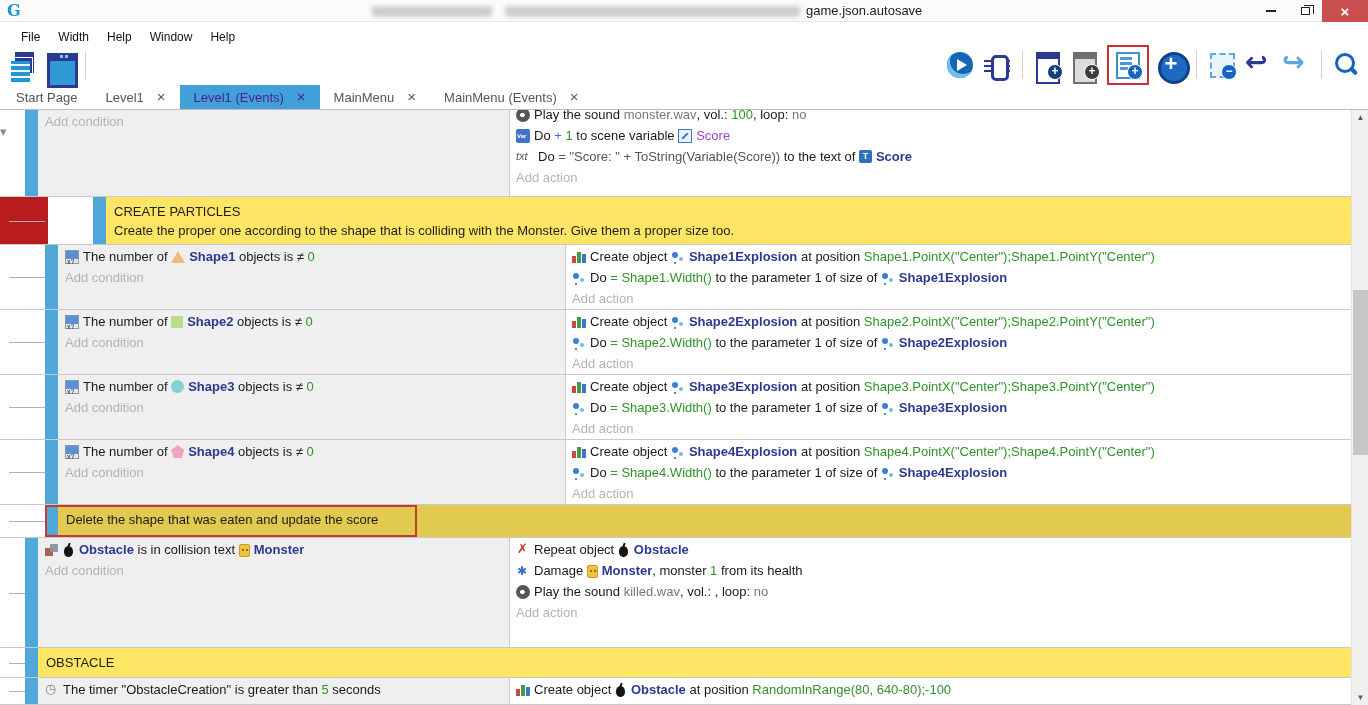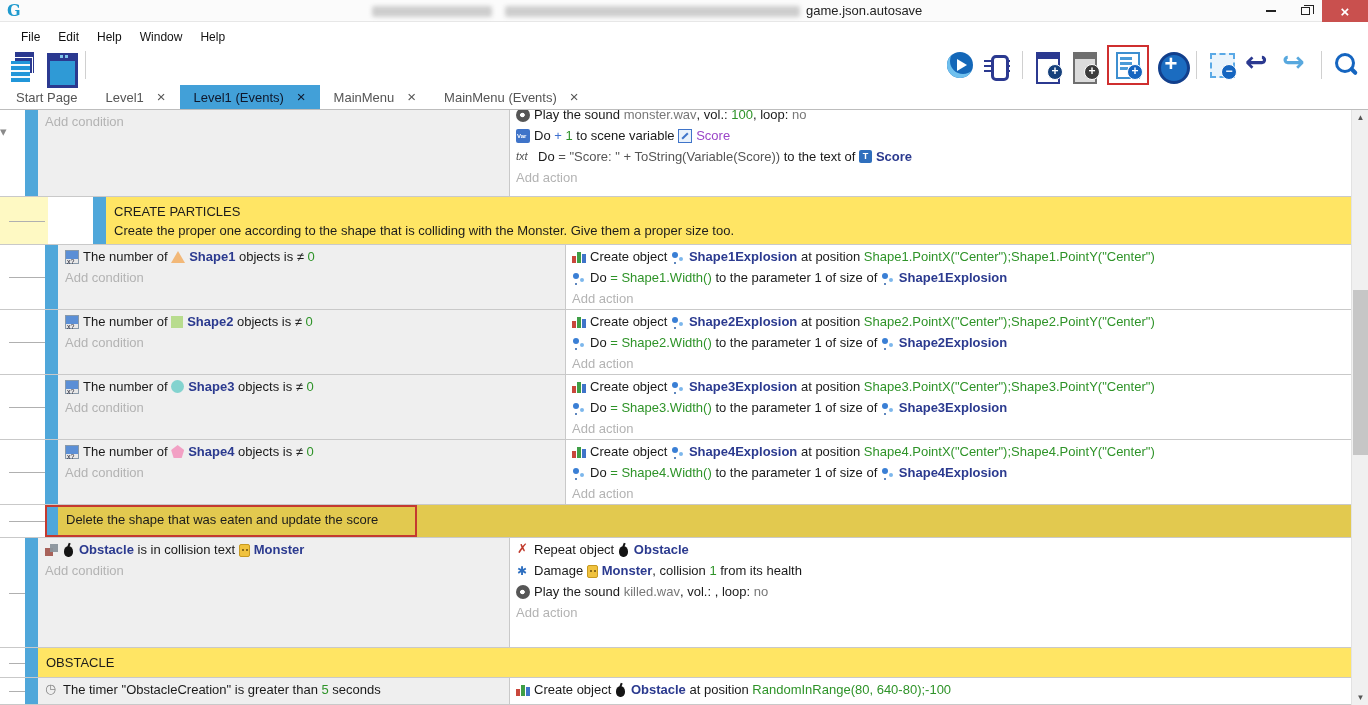--- a/index.html
+++ b/index.html
@@ -62,29 +62,29 @@
     font-size:12px;font-weight:bold;line-height:12px;text-align:center;border:1px solid #fff;}
   .tbi-undo::before{content:'↩';position:absolute;left:1px;top:-4px;font-size:27px;font-weight:bold;color:#2b3990;}
   .tbi-redo::before{content:'↪';position:absolute;left:1px;top:-4px;font-size:27px;font-weight:bold;color:#58a8de;}
   .tbi-search::before{content:'';position:absolute;left:3px;top:3px;width:14px;height:14px;border:3px solid #1565c0;border-radius:50%;}
   .tbi-search::after{content:'';position:absolute;left:17px;top:19px;width:9px;height:4px;background:#1565c0;transform:rotate(45deg);border-radius:2px;}
   .redbox{border:2px solid #cf2f2f;padding:3px 4px;display:inline-flex;}
 
   
   .tabbar{height:25px;display:flex;align-items:stretch;padding-left:2px;border-bottom:1px solid #bdbdbd;background:#fff;}
   .tab{display:flex;align-items:center;gap:13px;padding:0 14px;font-size:13px;color:#555;cursor:default;}
-  .tab.active{background:#42a0d8;color:#0f172a;}
+  .tab.active{background:#42a0d8;color:#4c1d95;}
   .tab-close::after{content:'×';font-size:15px;line-height:1;}
 
   
   .events{position:relative;height:595px;background:#fff;overflow:hidden;}
   .events::before{content:'';position:absolute;left:8px;top:14px;bottom:6px;width:1px;background:#b0b0b0;}
   .collapse{position:absolute;left:0px;top:14px;color:#8a8a8a;font-size:13px;z-index:2;}
   .rows{margin-right:17px;position:relative;}
-  .row{display:flex;position:relative;border-bottom:1px solid #c9c9c9;overflow:hidden;background:#fef9c3;}
+  .row{display:flex;position:relative;border-bottom:1px solid #c9c9c9;overflow:hidden;background:#b91c1c;}
   .row::after{content:'';position:absolute;top:50%;left:9px;height:1px;background:#b0b0b0;}
   .row.lvl1::after{width:16px;}
   .row.lvl2::after{width:36px;}
   .row.noconn::after{display:none;}
   .gutter{flex:none;background:#fff;}
   .lvl1 .gutter{width:25px;}
   .lvl2 .gutter{width:45px;}
   .bluebar{flex:none;width:13px;background:#4fa7da;position:relative;z-index:1;}
   .emain{flex:1;display:flex;flex-direction:column;min-width:0;}
   .eheader{height:22px;line-height:22px;font-size:13px;padding-left:5px;background:#fff;color:#111;}
@@ -163,21 +163,21 @@
       </div>
     <div class="wc-btn wc-restore">
         <i></i>
       </div>
     <div class="wc-btn wc-close">×</div>
   </div>
 </div>
 
 <div class="menubar" id="menubar">
     <div class="menu-item">File</div>
-    <div class="menu-item">Edit</div>
+    <div class="menu-item">Width</div>
     <div class="menu-item">Help</div>
     <div class="menu-item">Window</div>
     <div class="menu-item">Help</div>
   </div>
 
 <div class="toolbar">
   <div class="tb-left">
     <span class="tbi tbi-open-project"></span>
     <span class="tbi tbi-project-manager"></span>
     <span class="tbsep"></span>
@@ -459,21 +459,21 @@
                 <span class="ic ic-delete"></span>
                 <span class="s-plain">Repeat object </span>
                 <span class="ic ic-obstacle"></span>
                 <span class="s-obj">Obstacle</span>
               </div>
               <div class="line">
                 <span class="ic ic-damage"></span>
                 <span class="s-plain">Damage </span>
                 <span class="ic ic-monster"></span>
                 <span class="s-obj">Monster</span>
-                <span class="s-plain">, collision </span>
+                <span class="s-plain">, monster </span>
                 <span class="s-num">1</span>
                 <span class="s-plain"> from its health</span>
               </div>
               <div class="line">
                 <span class="ic ic-sound"></span>
                 <span class="s-plain">Play the sound </span>
                 <span class="s-gray">killed.wav</span>
                 <span class="s-plain">, vol.: , loop: </span>
                 <span class="s-gray">no</span>
               </div>

